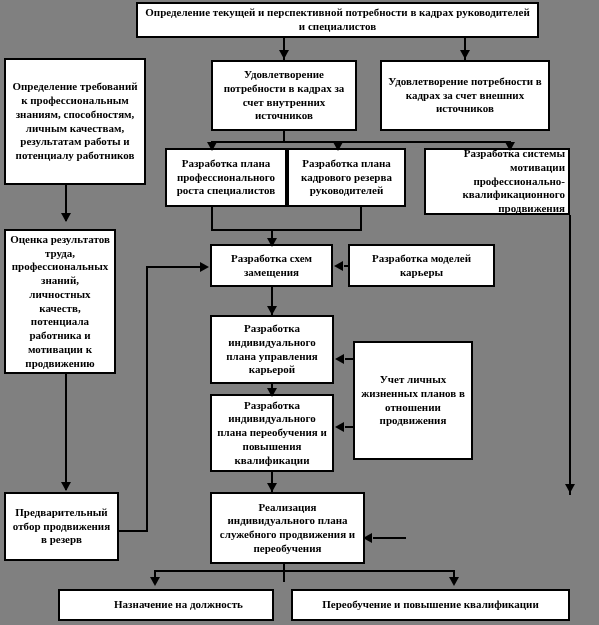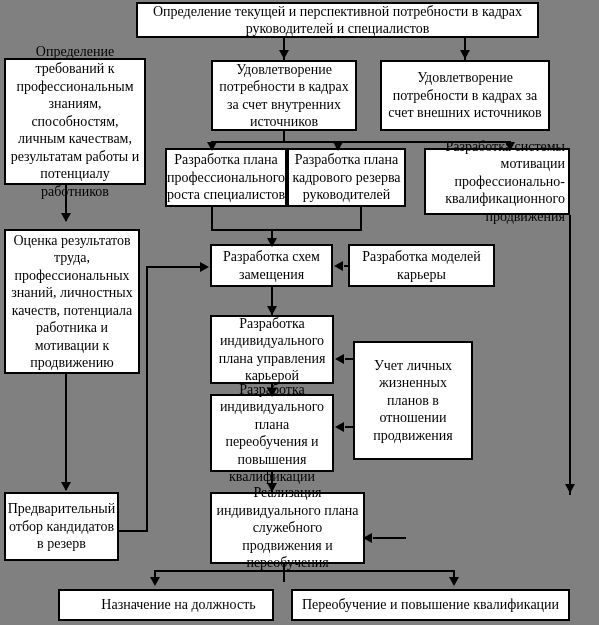--- a/index.html
+++ b/index.html
@@ -21,25 +21,26 @@
   .node {
     position: absolute;
     box-sizing: border-box;
     background: #ffffff;
     border: 2px solid #000000;
     display: flex;
     align-items: center;
     justify-content: center;
     text-align: center;
     color: #000000;
-    font-size: 14px;
+    font-size: 11px;
     line-height: 1.25;
     padding: 2px 3px;
     z-index: 3;
     white-space: pre-line;
+    font-weight: bold;
   }
   
   .ln {
     position: absolute;
     background: #000000;
     z-index: 2;
   }
   .ln.v { width: 2px; }
   .ln.h { height: 2px; }
   .arrow {
@@ -141,33 +142,33 @@
   <div class="node" style="left:211px; top:60px; width:146px; height:71px;">Удовлетворение потребности в кадрах за счет внутренних источников</div>
 
   <div class="node" style="left:165px; top:148px; width:122px; height:59px;">Разработка плана профессионального роста специалистов</div>
 
   <div class="node" style="left:380px; top:60px; width:170px; height:71px;">Удовлетворение потребности в кадрах за счет внешних источников</div>
 
   <div class="node" style="left:287px; top:148px; width:119px; height:59px;">Разработка плана кадрового резерва руководителей</div>
 
   <div class="node" style="left:424px; top:148px; width:146px; height:67px;text-align:right;">Разработка системы мотивации профессионально-квалификационного продвижения</div>
 
-  <div class="node" style="left:4px; top:229px; width:136px; height:145px;">Оценка результатов труда, профессиональных знаний, личностных качеств, потенциала работника и мотивации к продвижению</div>
+  <div class="node" style="left:4px; top:229px; width:112px; height:145px;">Оценка результатов труда, профессиональных знаний, личностных качеств, потенциала работника и мотивации к продвижению</div>
 
   <div class="node" style="left:210px; top:244px; width:123px; height:43px;">Разработка схем замещения</div>
 
   <div class="node" style="left:348px; top:244px; width:147px; height:43px;">Разработка моделей карьеры</div>
 
   <div class="node" style="left:210px; top:315px; width:124px; height:69px;">Разработка индивидуального плана управления карьерой</div>
 
   <div class="node" style="left:353px; top:341px; width:120px; height:119px;">Учет личных жизненных планов в отношении продвижения</div>
 
   <div class="node" style="left:210px; top:394px; width:124px; height:78px;">Разработка индивидуального плана переобучения и повышения квалификации</div>
 
-  <div class="node" style="left:4px; top:492px; width:115px; height:69px;">Предварительный отбор кандидатов в резерв</div>
+  <div class="node" style="left:4px; top:492px; width:115px; height:69px;">Предварительный отбор продвижения в резерв</div>
 
   <div class="node" style="left:210px; top:492px; width:155px; height:72px;">Реализация индивидуального плана служебного продвижения и переобучения</div>
 
 
   <div class="node" style="left:58px; top:589px; width:216px; height:32px;padding-left:28px;">Назначение на должность</div>
 
   <div class="node" style="left:291px; top:589px; width:279px; height:32px;">Переобучение и повышение квалификации</div>
 
 </div>
 

